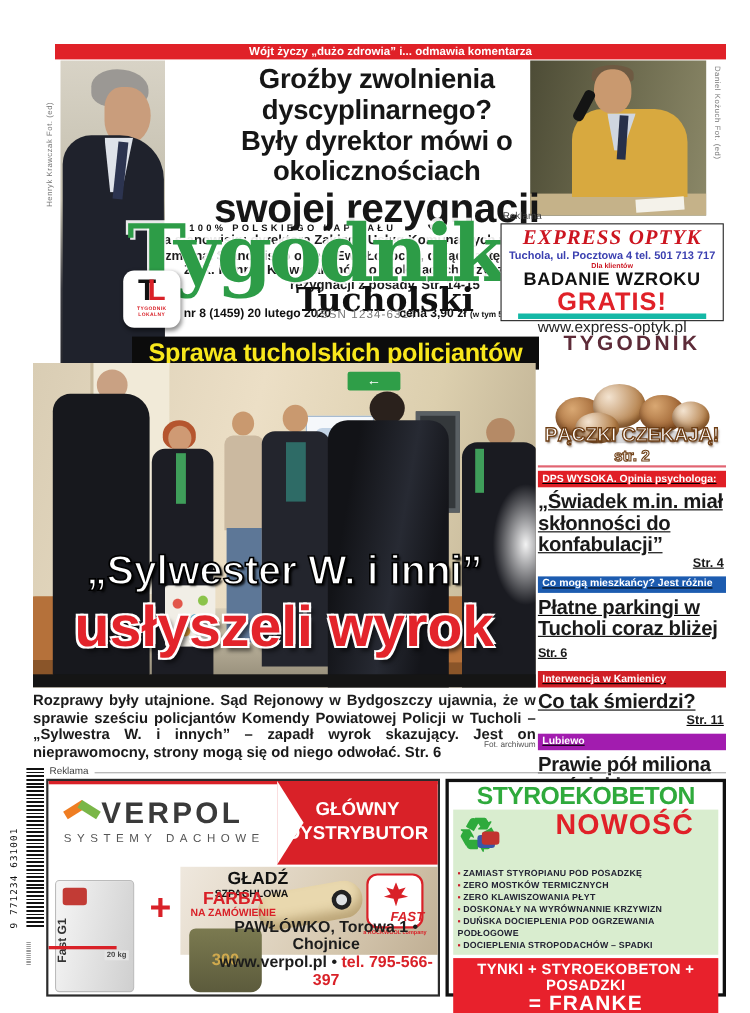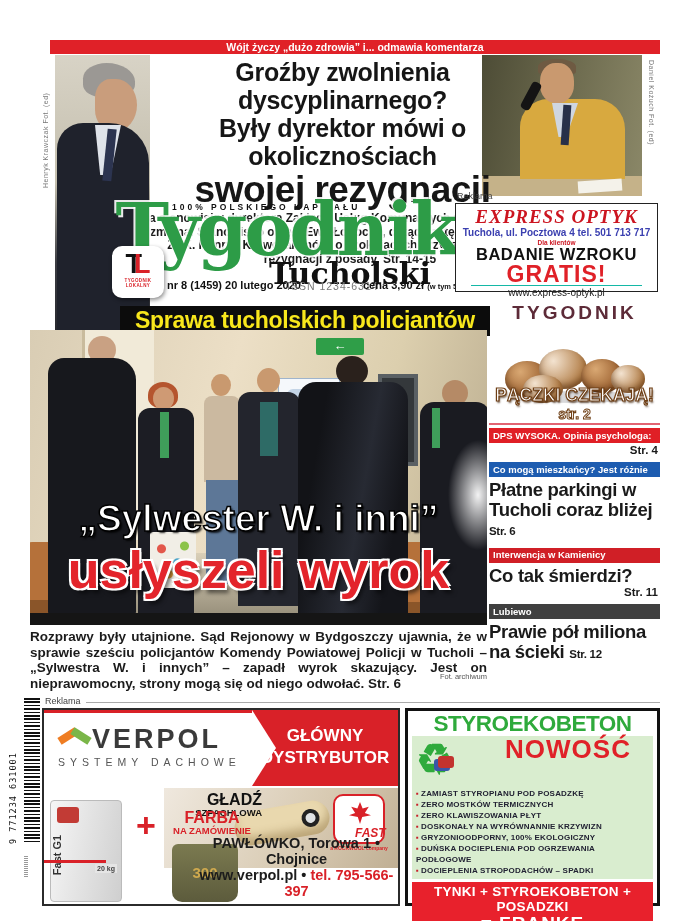--- a/index.html
+++ b/index.html
@@ -68,21 +68,21 @@
 
   
   .express { position:absolute; left:455px; top:203px; width:203px; height:89px; border:1px solid #222;
     background:#fff; display:flex; flex-direction:column; align-items:center; padding-top:3px; }
   .ex-title { font-family:"Liberation Serif", serif; font-style:italic; font-weight:bold;
     font-size:19px; line-height:20px; color:#cc1520; letter-spacing:1px; }
   .ex-addr { font-size:10px; line-height:12px; font-weight:bold; color:#3a3fb0; }
   .ex-note { font-size:6.5px; line-height:7px; font-weight:bold; color:#cc1520; }
   .ex-l1 { font-size:16.5px; line-height:17px; font-weight:900; color:#111; letter-spacing:.5px; }
   .ex-l2 { font-size:23px; line-height:22px; font-weight:900; color:#e02128; letter-spacing:1px; }
-  .ex-www { font-size:10px; line-height:14px; color:#222; border-top:1px solid #14b8a6; width:85%; text-align:center; }
+  .ex-www { font-size:14px; line-height:14px; color:#222; border-top:5px solid #14b8a6; width:85%; text-align:center; }
 
   
   .kicker-banner { position:absolute; left:120px; top:306px; width:370px; height:30px; background:#0c0c0c;
     color:#f8e71c; font-size:23px; font-weight:bold; text-align:center; line-height:29px; letter-spacing:-.3px; }
   .photo { position:absolute; left:30px; top:330px; width:457px; height:295px;
     background:linear-gradient(105deg,#d9cdb4 0%,#ecdfc6 40%,#dccfae 70%,#b7a98c 100%); overflow:hidden; }
   .photo .corridor { position:absolute; left:52px; top:0; width:72px; height:210px; background:#f1ead8; border-left:3px solid #c9bb9d; }
   .photo .floor { position:absolute; left:0; bottom:0; width:100%; height:72px; background:linear-gradient(180deg,#d9cfb8,#8e8672); }
   .photo .shadowband { position:absolute; left:0; bottom:0; width:100%; height:12px; background:#151515; }
   .exit-sign { position:absolute; left:286px; top:8px; width:48px; height:17px; background:#2f9e48; border-radius:2px;
@@ -148,23 +148,23 @@
     background:radial-gradient(circle at 35% 30%,#d9a873,#9a5f2e 70%);
     box-shadow:inset 0 -4px 6px rgba(60,30,10,.5), 0 0 0 0 #fff; }
   .pk-art i.s { background-image:radial-gradient(circle at 30% 30%,#f3e3d0,#b07a42 75%); }
   .pk-plate { position:absolute; left:8px; top:44px; width:134px; height:12px; background:#d8d8da; border-radius:50%; }
   .pk-cta { position:absolute; left:0; bottom:17px; width:100%; font-size:17.5px; font-weight:900; color:#fff;
     -webkit-text-stroke:1.2px #6e3e14; text-shadow:1px 2px 2px rgba(60,30,5,.7); }
   .pk-page { position:absolute; left:0; bottom:1px; width:100%; font-size:14px; font-weight:900; color:#fff;
     -webkit-text-stroke:1px #6e3e14; }
 
   
-  .teasers { position:absolute; left:489px; top:428px; width:171px; }
+  .teasers { position:absolute; left:489px; top:428px; width:171px;text-decoration:underline; }
   .t-kicker { color:#fff; font-size:9.5px; font-weight:bold; padding:2.5px 4px; line-height:10px; }
-  .k-red { background:#e01f26; } .k-blue { background:#1d5cb0; } .k-red2 { background:#d01f26; } .k-brown { background:#404040; }
+  .k-red { background:#e01f26; } .k-blue { background:#1d5cb0; } .k-red2 { background:#d01f26; } .k-brown { background:#a21caf; }
   .t-title { font-size:18.5px; line-height:19.5px; font-weight:bold; color:#1a1a1a; margin-top:3px; letter-spacing:-.3px; }
   .t-page { display:block; text-align:right; font-size:11.5px; font-weight:bold; color:#1a1a1a; margin:1px 2px 0 0; }
   .t-page-inline { font-size:11.5px; font-weight:bold; }
   .t-sec { margin-bottom:6px; }
 
   
   .verpol { position:absolute; left:42px; top:708px; width:358px; height:198px; border:2px solid #2b2b2b; background:#fff; overflow:hidden; }
   .verpol .redtop { position:absolute; left:0; top:0; width:100%; height:3px; background:#d92128; }
   .v-logo { position:absolute; left:14px; top:14px; width:190px; }
   .v-roof { position:relative; display:inline-block; width:34px; height:22px; vertical-align:-2px; }
@@ -351,20 +351,21 @@
       <i class="s" style="left:112px; top:18px; width:34px; height:28px;"></i>
       <i class="s" style="left:24px; top:28px; width:40px; height:28px;"></i>
     </div>
     <div class="pk-cta">PĄCZKI CZEKAJĄ!</div>
     <div class="pk-page">str. 2</div>
   </div>
 
   <div class="teasers">
     <div class="t-sec">
       <div class="t-kicker k-red">DPS WYSOKA. Opinia psychologa:</div>
+      <div class="t-title">„Świadek m.in. miał skłonności do konfabulacji”</div>
       <span class="t-page">Str. 4</span>
     </div>
     <div class="t-sec">
       <div class="t-kicker k-blue">Co mogą mieszkańcy? Jest różnie</div>
       <div class="t-title"><span>Płatne parkingi w Tucholi coraz bliżej</span> <span class="t-page-inline">Str. 6</span></div>
     </div>
     <div class="t-sec">
       <div class="t-kicker k-red2">Interwencja w Kamienicy</div>
       <div class="t-title">Co tak śmierdzi?</div>
       <span class="t-page">Str. 11</span>
@@ -431,21 +432,20 @@
       <div class="s-top">
         <div class="s-recycle">♻</div>
         <div class="s-moto"></div>
         <div class="s-new">NOWOŚĆ</div>
       </div>
       <ul class="s-bullets">
         <li>ZAMIAST STYROPIANU POD POSADZKĘ</li>
         <li>ZERO MOSTKÓW TERMICZNYCH</li>
         <li>ZERO KLAWISZOWANIA PŁYT</li>
         <li>DOSKONAŁY NA WYRÓWNANNIE KRZYWIZN</li>
-        <li>GRYZONIOODPORNY, 100% EKOLOGICZNY</li>
         <li>DUŃSKA DOCIEPLENIA POD OGRZEWANIA PODŁOGOWE</li>
         <li>DOCIEPLENIA STROPODACHÓW – SPADKI</li>
       </ul>
     </div>
     <div class="s-footer">
       <div class="s-f1">TYNKI + STYROEKOBETON + POSADZKI</div>
       <div class="s-f2">= FRANKE</div>
     </div>
   </div>
 

